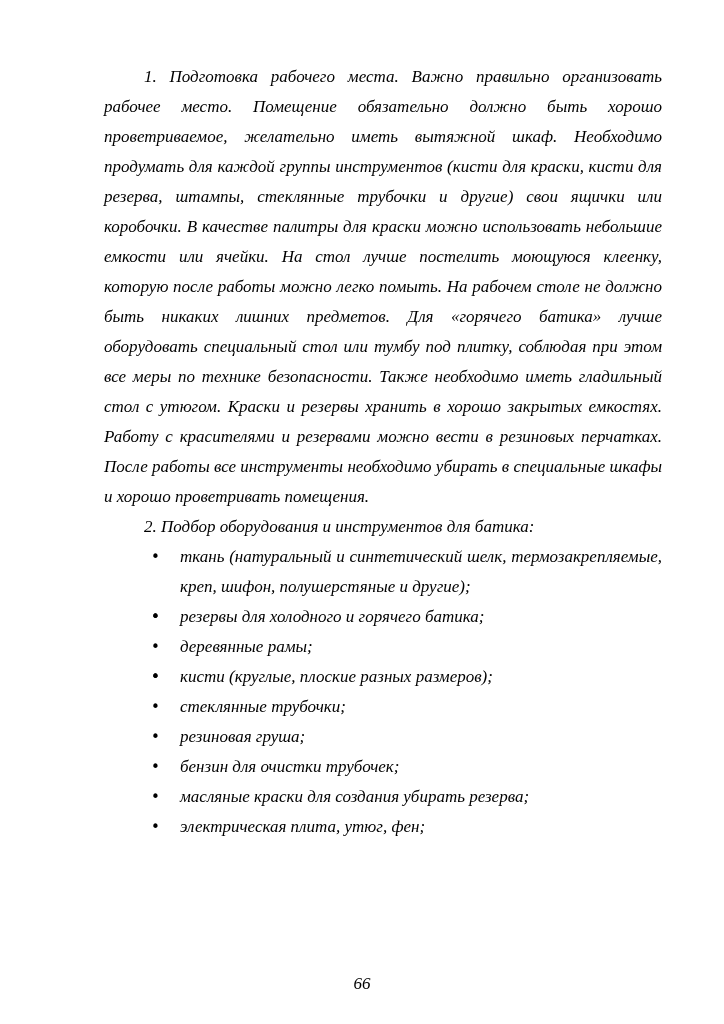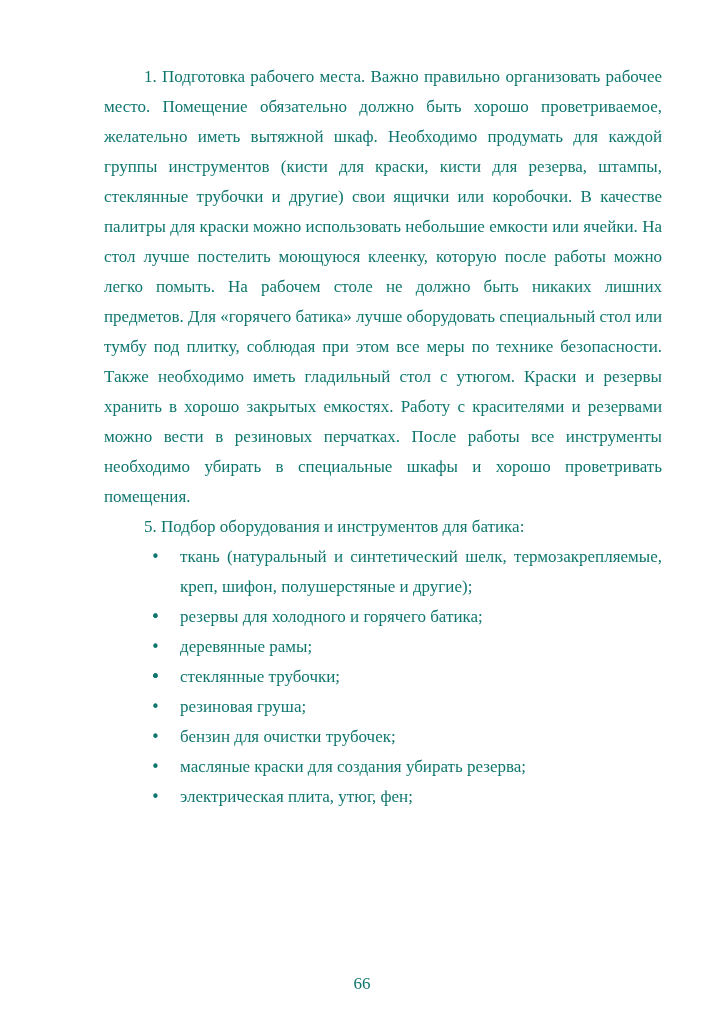--- a/index.html
+++ b/index.html
@@ -7,21 +7,22 @@
     padding: 0;
     background: #ffffff;
   }
   .page {
     position: relative;
     width: 708px;
     height: 1024px;
     background: #ffffff;
     overflow: hidden;
     font-family: "Liberation Serif", "DejaVu Serif", serif;
-    color: #0f766e;
+    color: #000000;
+    font-style: italic;
   }
   .content {
     position: absolute;
     top: 62px;
     left: 104px;
     width: 558px;
     font-size: 17px;
     line-height: 30px;
     text-align: justify;
   }
@@ -58,21 +59,21 @@
   }
 </style>
 </head>
 <body>
 
 <div class="page">
   <div class="content">
 
     <p class="para">1. Подготовка рабочего места.  Важно правильно организовать рабочее место. Помещение обязательно должно быть хорошо проветриваемое, желательно иметь вытяжной шкаф. Необходимо продумать для каждой группы инструментов (кисти для краски, кисти для резерва, штампы, стеклянные трубочки и другие) свои ящички или коробочки. В качестве палитры для краски можно использовать небольшие емкости или ячейки. На стол лучше постелить моющуюся клеенку, которую после работы можно легко помыть. На рабочем столе не должно быть никаких лишних предметов. Для «горячего батика» лучше оборудовать специальный стол или тумбу под плитку, соблюдая при этом все меры по технике безопасности. Также необходимо иметь гладильный стол с утюгом. Краски и резервы хранить в хорошо закрытых емкостях. Работу с красителями и резервами можно вести в резиновых перчатках. После работы все инструменты необходимо убирать в специальные шкафы и хорошо проветривать помещения.</p>
 
-    <p class="para">5. Подбор оборудования и инструментов для батика:</p>
+    <p class="para">2. Подбор оборудования и инструментов для батика:</p>
 
     <ul class="bullet-list">
       <li class="bullet-item">
         <span class="bullet-marker">•</span>
         <span>ткань (натуральный и синтетический шелк, термозакрепляемые, креп, шифон, полушерстяные и другие);</span>
       </li>
       <li class="bullet-item">
         <span class="bullet-marker">•</span>
       </li>
       <li class="bullet-item">
@@ -81,20 +82,21 @@
       </li>
       <li class="bullet-item">
         <span class="bullet-marker">•</span>
         <span>деревянные рамы;</span>
       </li>
       <li class="bullet-item">
         <span class="bullet-marker">•</span>
       </li>
       <li class="bullet-item">
         <span class="bullet-marker">•</span>
+        <span>кисти (круглые, плоские разных размеров);</span>
       </li>
       <li class="bullet-item">
         <span class="bullet-marker">•</span>
         <span>стеклянные трубочки;</span>
       </li>
       <li class="bullet-item">
         <span class="bullet-marker">•</span>
         <span>резиновая груша;</span>
       </li>
       <li class="bullet-item">

